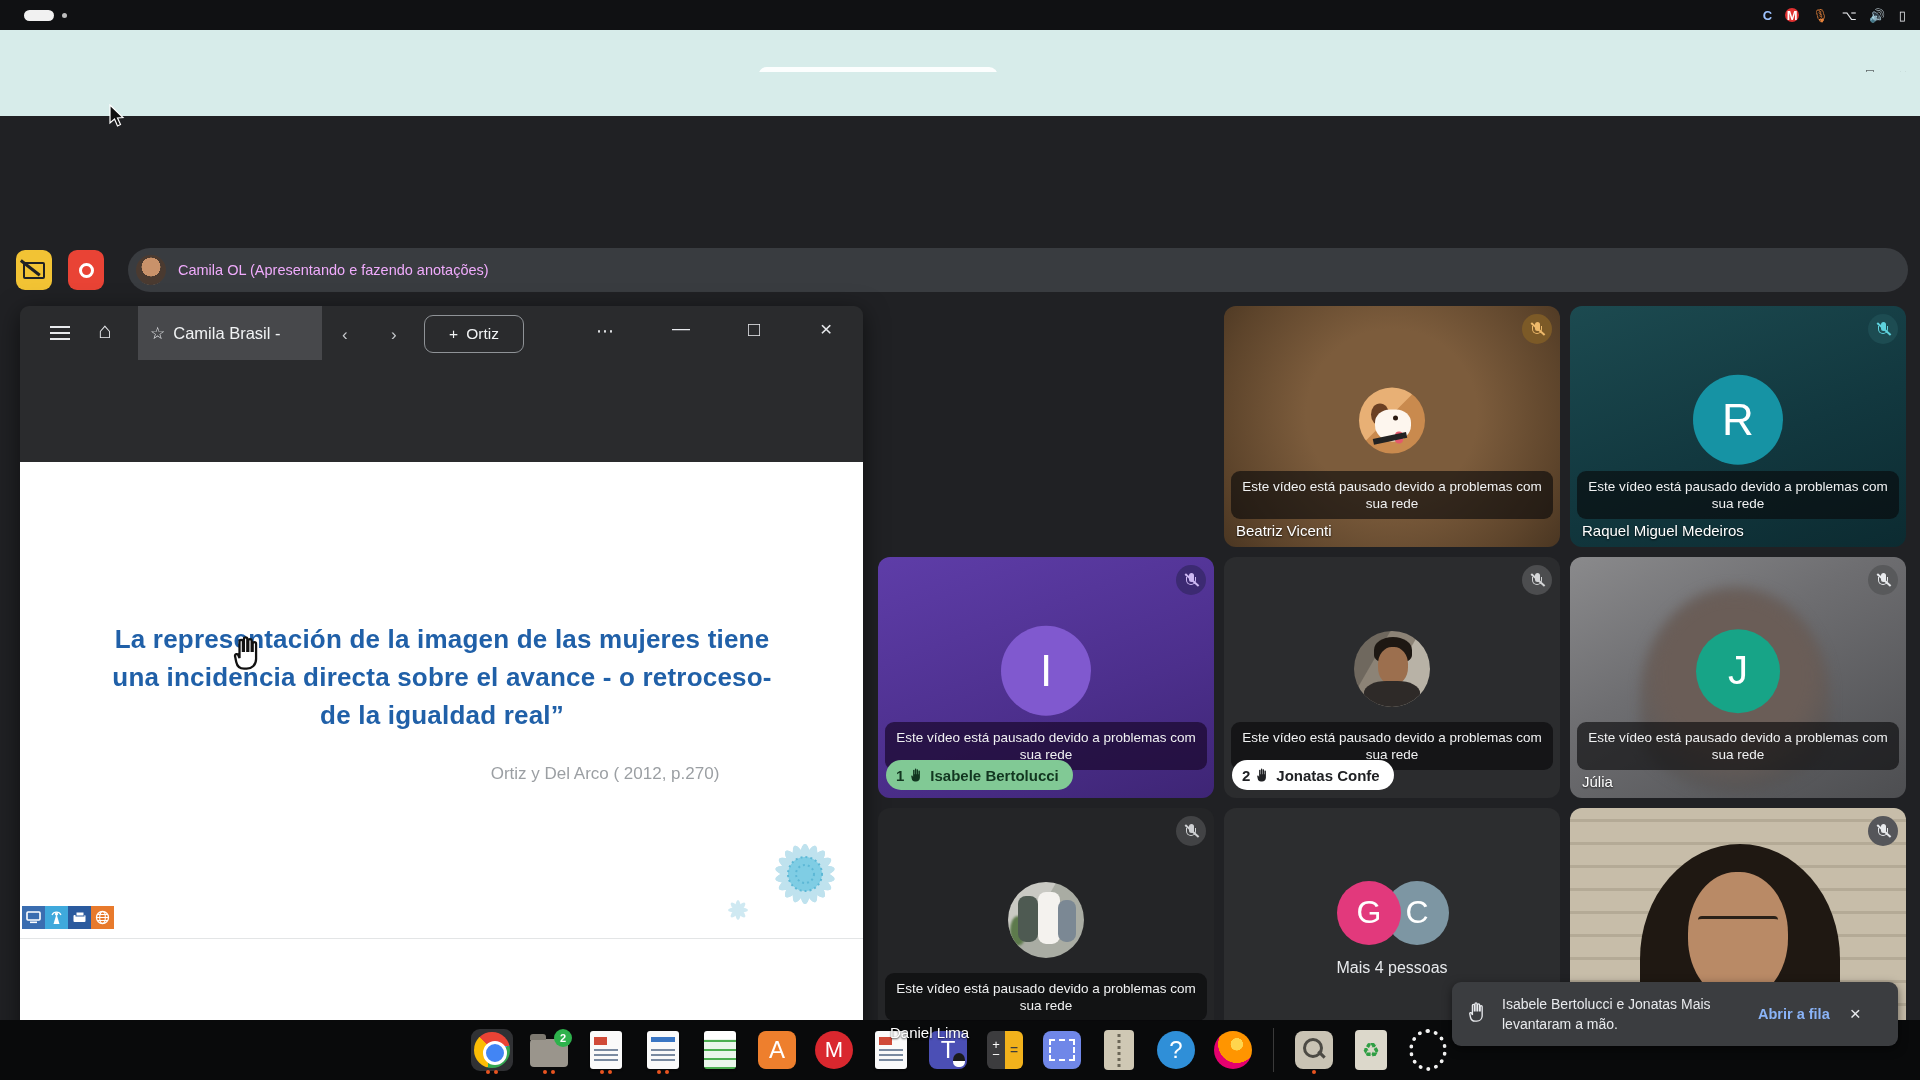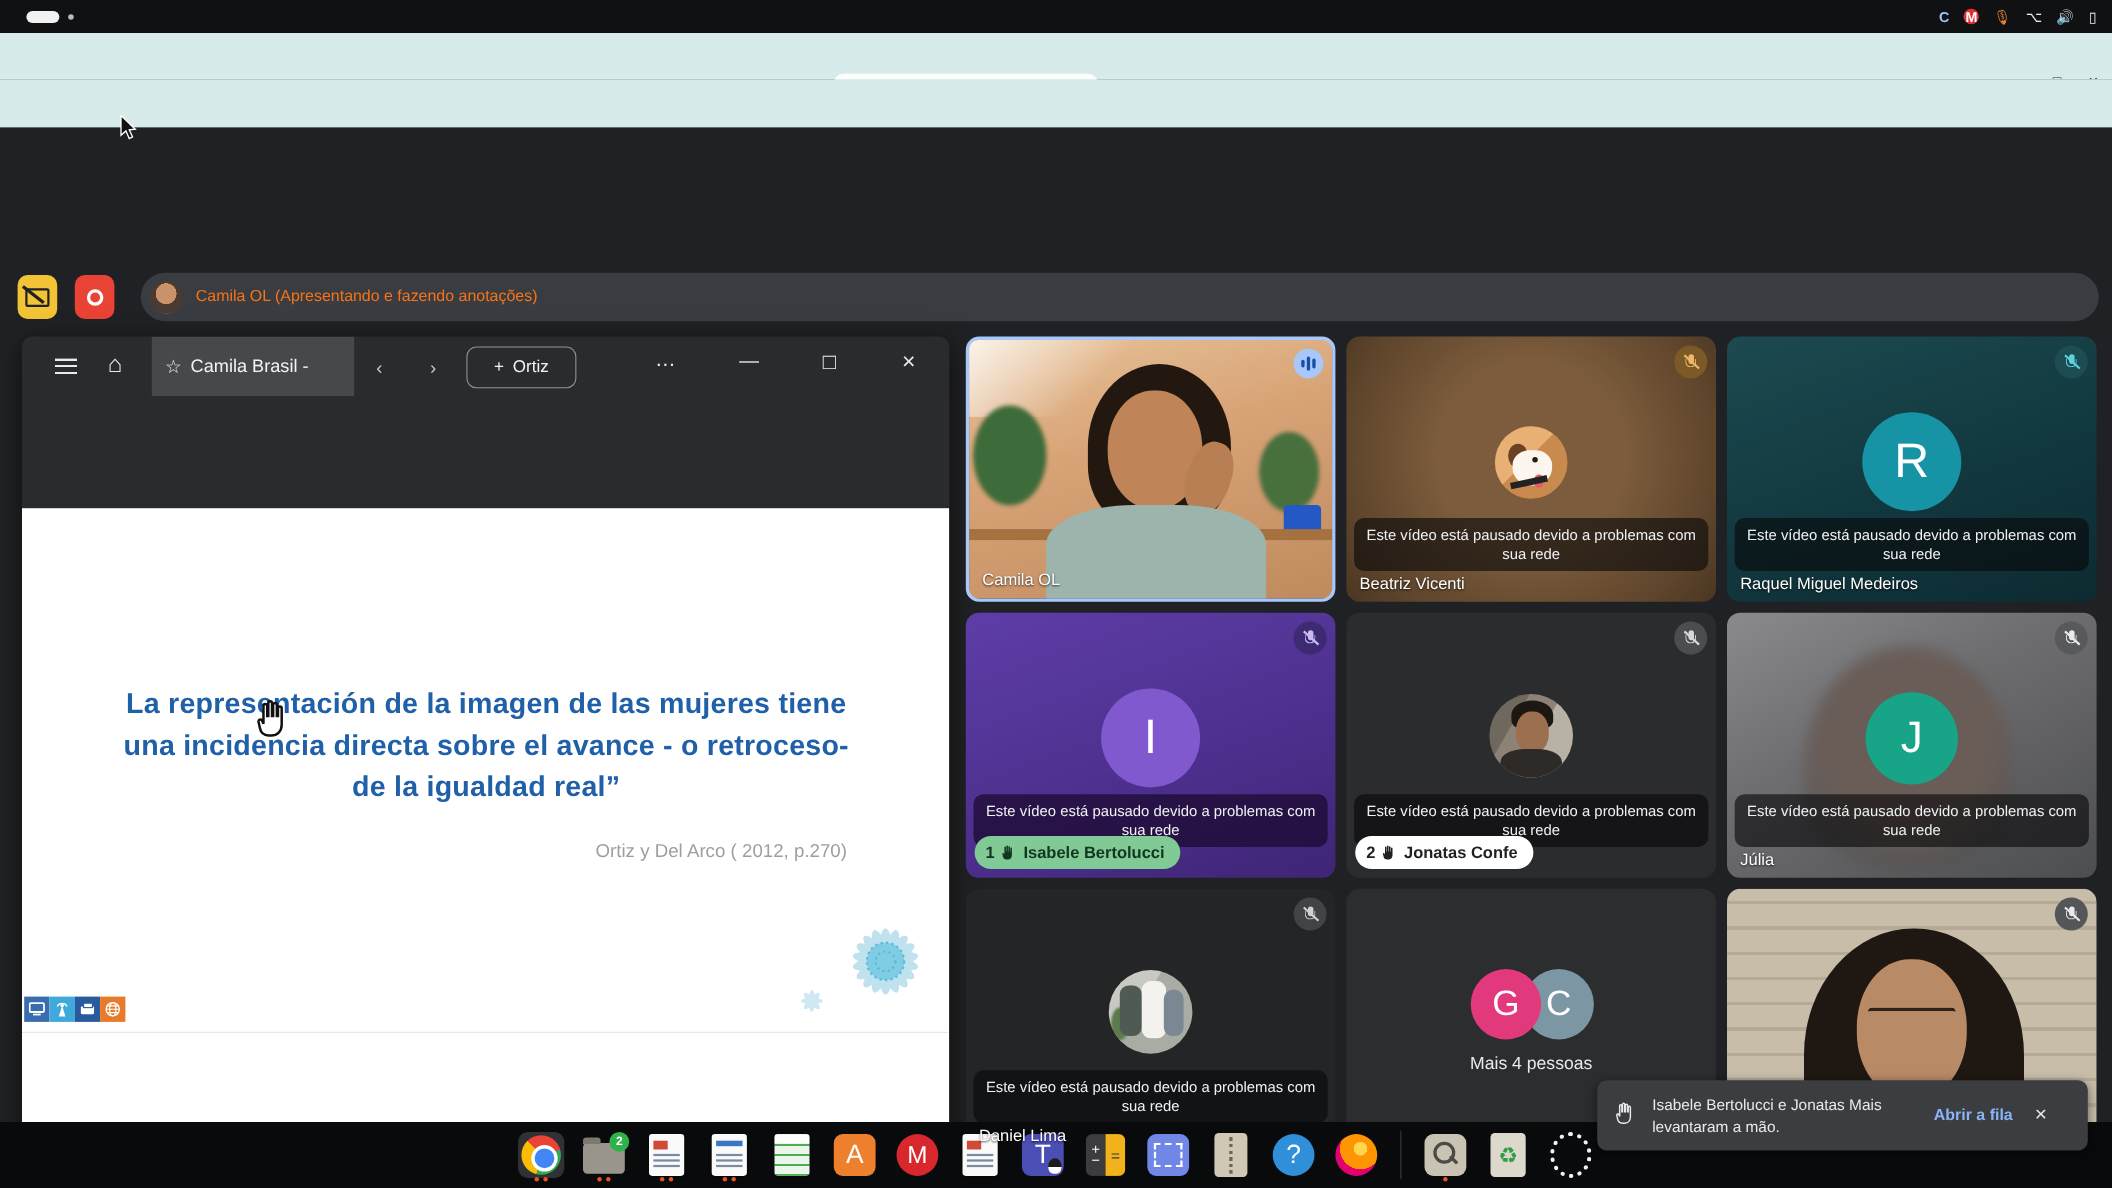--- a/index.html
+++ b/index.html
@@ -56,37 +56,37 @@
   #meetpage{left:0;top:116px;width:1920px;height:904px;background:#202124}
   .bannerbtn{top:134px;width:36px;height:40px;border-radius:9px;display:flex;align-items:center;justify-content:center}
   #btn-stop-present{left:16px;background:#f2c334}
   #btn-record{left:68px;background:#e94335}
   #btn-record .ring{width:15px;height:15px;border:3px solid #fff;border-radius:50%;box-sizing:border-box}
   .present-off-glyph{width:18px;height:13px;border:2px solid #202124;border-radius:2px;position:relative}
   .present-off-glyph::after{content:"";position:absolute;left:-4px;top:-5px;width:24px;height:2.5px;background:#202124;transform:rotate(38deg);transform-origin:left}
   #presentpill{left:128px;top:132px;width:1780px;height:44px;border-radius:22px;background:#393c40;display:flex;align-items:center;padding-left:8px;box-sizing:border-box;gap:12px}
   #presentpill .pavatar{width:30px;height:30px;border-radius:50%;
       background:radial-gradient(circle at 50% 40%,#c9926a 0 40%,#4a3a30 41% 75%,#84644a 76%)}
-  #presentpill .ptxt{font-size:14.5px;color:#f97316}
+  #presentpill .ptxt{font-size:14.5px;color:#f0abfc}
   
   #preswin{left:20px;top:190px;width:843px;height:740px;border-radius:9px;background:#2a2b2d;overflow:hidden;box-shadow:0 6px 24px rgba(0,0,0,.55)}
   #preshead{position:absolute;left:0;top:0;width:100%;height:54px;display:flex;align-items:center}
   .ph-ico{color:#e8eaed;font-size:18px;text-align:center}
   #hamburger{position:absolute;left:30px;top:20px;width:20px;height:14px;
      background:linear-gradient(#e8eaed 0 2px,transparent 2px 6px,#e8eaed 6px 8px,transparent 8px 12px,#e8eaed 12px 14px)}
   #homeico{position:absolute;left:78px;top:12px;font-size:22px;color:#e8eaed}
   #titlechip{position:absolute;left:118px;top:0;width:184px;height:54px;background:#47484b;display:flex;align-items:center;gap:8px;padding-left:12px;box-sizing:border-box}
   #titlechip .ct{font-size:16.5px;color:#f1f3f4;white-space:nowrap;overflow:hidden}
   .chev{position:absolute;top:19px;color:#c7cacd;font-size:17px}
   #crearbtn{position:absolute;left:404px;top:199px;width:98px;height:36px;border:1px solid #8f9397;border-radius:9px;display:flex;align-items:center;justify-content:center;gap:8px;color:#f1f3f4;font-size:15.5px}
   #crearbtn{top:9px}
   #presbody{position:absolute;left:0;top:54px;width:100%;height:686px;background:#2a2b2d}
   #slidecanvas{position:absolute;left:0;top:102px;width:843px;height:584px;background:#ffffff}
   #quote{position:absolute;left:86px;top:158px;width:672px;text-align:center;font-size:26px;line-height:38px;font-weight:bold;color:#2060a8;letter-spacing:.2px}
-  #attrib{position:absolute;left:420px;top:302px;width:330px;text-align:right;font-size:17px;color:#9b9fa3}
+  #attrib{position:absolute;left:420px;top:302px;width:330px;text-align:center;font-size:17px;color:#9b9fa3}
   #slideline{position:absolute;left:0;top:476px;width:100%;height:1px;background:#e3e5e6}
   .mediaicons{position:absolute;left:2px;top:444px;display:flex}
   .mi{width:23px;height:23px;display:flex;align-items:center;justify-content:center}
   .mi svg{display:block}
   .hand-cursor{position:absolute;left:212px;top:172px}
   #flower{position:absolute;left:690px;top:330px}
   
   .tile{position:absolute;width:336px;height:241px;border-radius:12px;overflow:hidden;background:#2c2d2e}
   .tile .name{position:absolute;left:12px;bottom:8px;font-size:15px;color:#fff;text-shadow:0 1px 2px rgba(0,0,0,.8);z-index:4}
   .pausebox{position:absolute;left:50%;transform:translateX(-50%);bottom:28px;width:302px;padding:7px 10px;border-radius:9px;
@@ -400,37 +400,20 @@
                 <circle cx="7.5" cy="7.5" r="6" fill="none" stroke="#fff" stroke-width="1.3"></circle>
                 <ellipse cx="7.5" cy="7.5" rx="2.8" ry="6" fill="none" stroke="#fff" stroke-width="1.1"></ellipse>
                 <path d="M1.5 7.5h12M2.3 4.5h10.4M2.3 10.5h10.4" stroke="#fff" stroke-width="1.1"></path>
               </svg>
             </span>
         </div>
       </div>
     </div>
   </div>
 
-  <div id="tile-camila" class="tile">
-    <div class="cam-light"></div>
-    <div class="plantL"></div>
-    <div class="plantR"></div>
-    <div class="potR"></div>
-    <div class="shelf"></div>
-    <div class="cam-person-hair"></div>
-    <div class="cam-person-face"></div>
-    <div class="cam-hand"></div>
-    <div class="cam-person-body"></div>
-    <div class="speakbadge">
-      <i style="height:7px"></i>
-        <i style="height:13px"></i>
-        <i style="height:9px"></i>
-    </div>
-    <div class="name">Camila OL</div>
-  </div>
 
   <div id="tile-beatriz" class="tile">
     <div class="muteico">
         <span class="micoff">
           <span class="b"></span>
           <span class="u"></span>
           <span class="s"></span>
         </span>
       </div>
     <div class="dogavatar">

